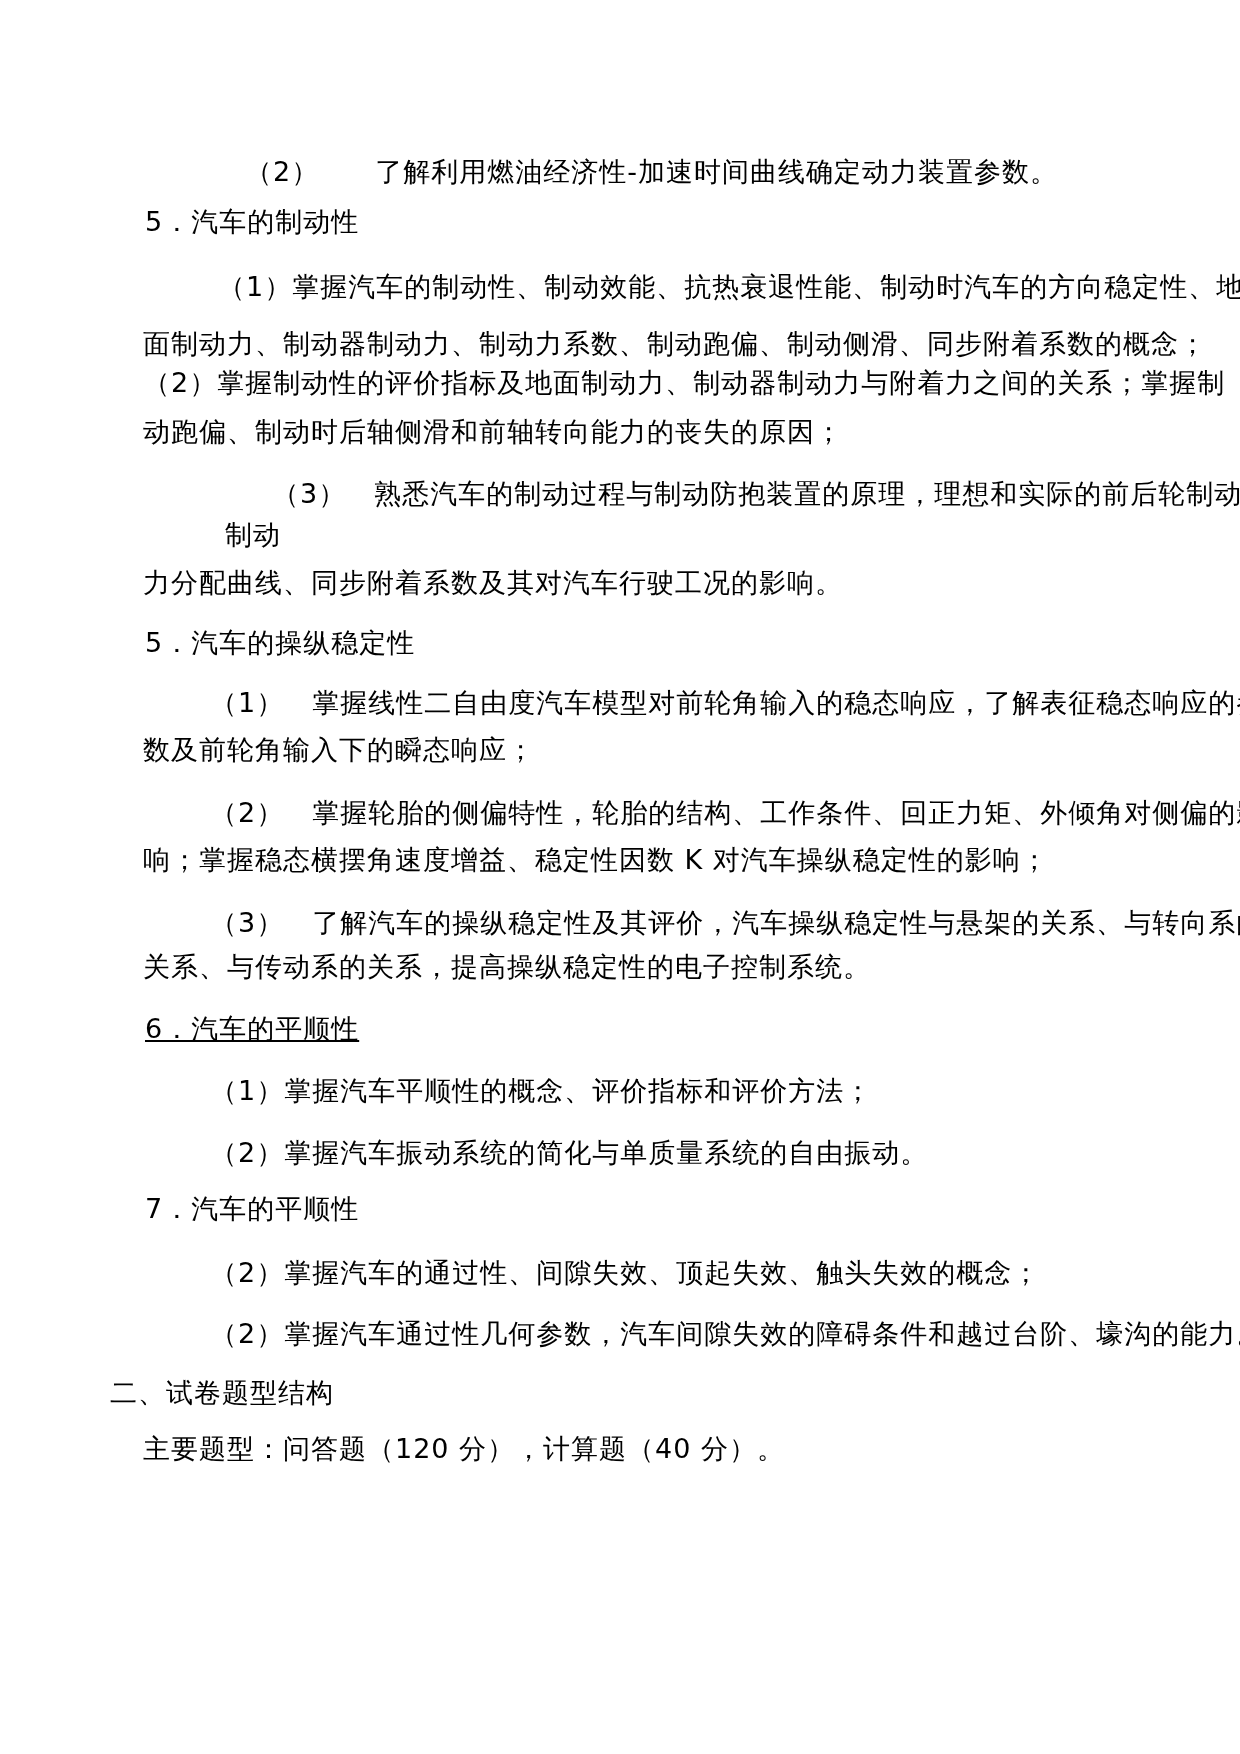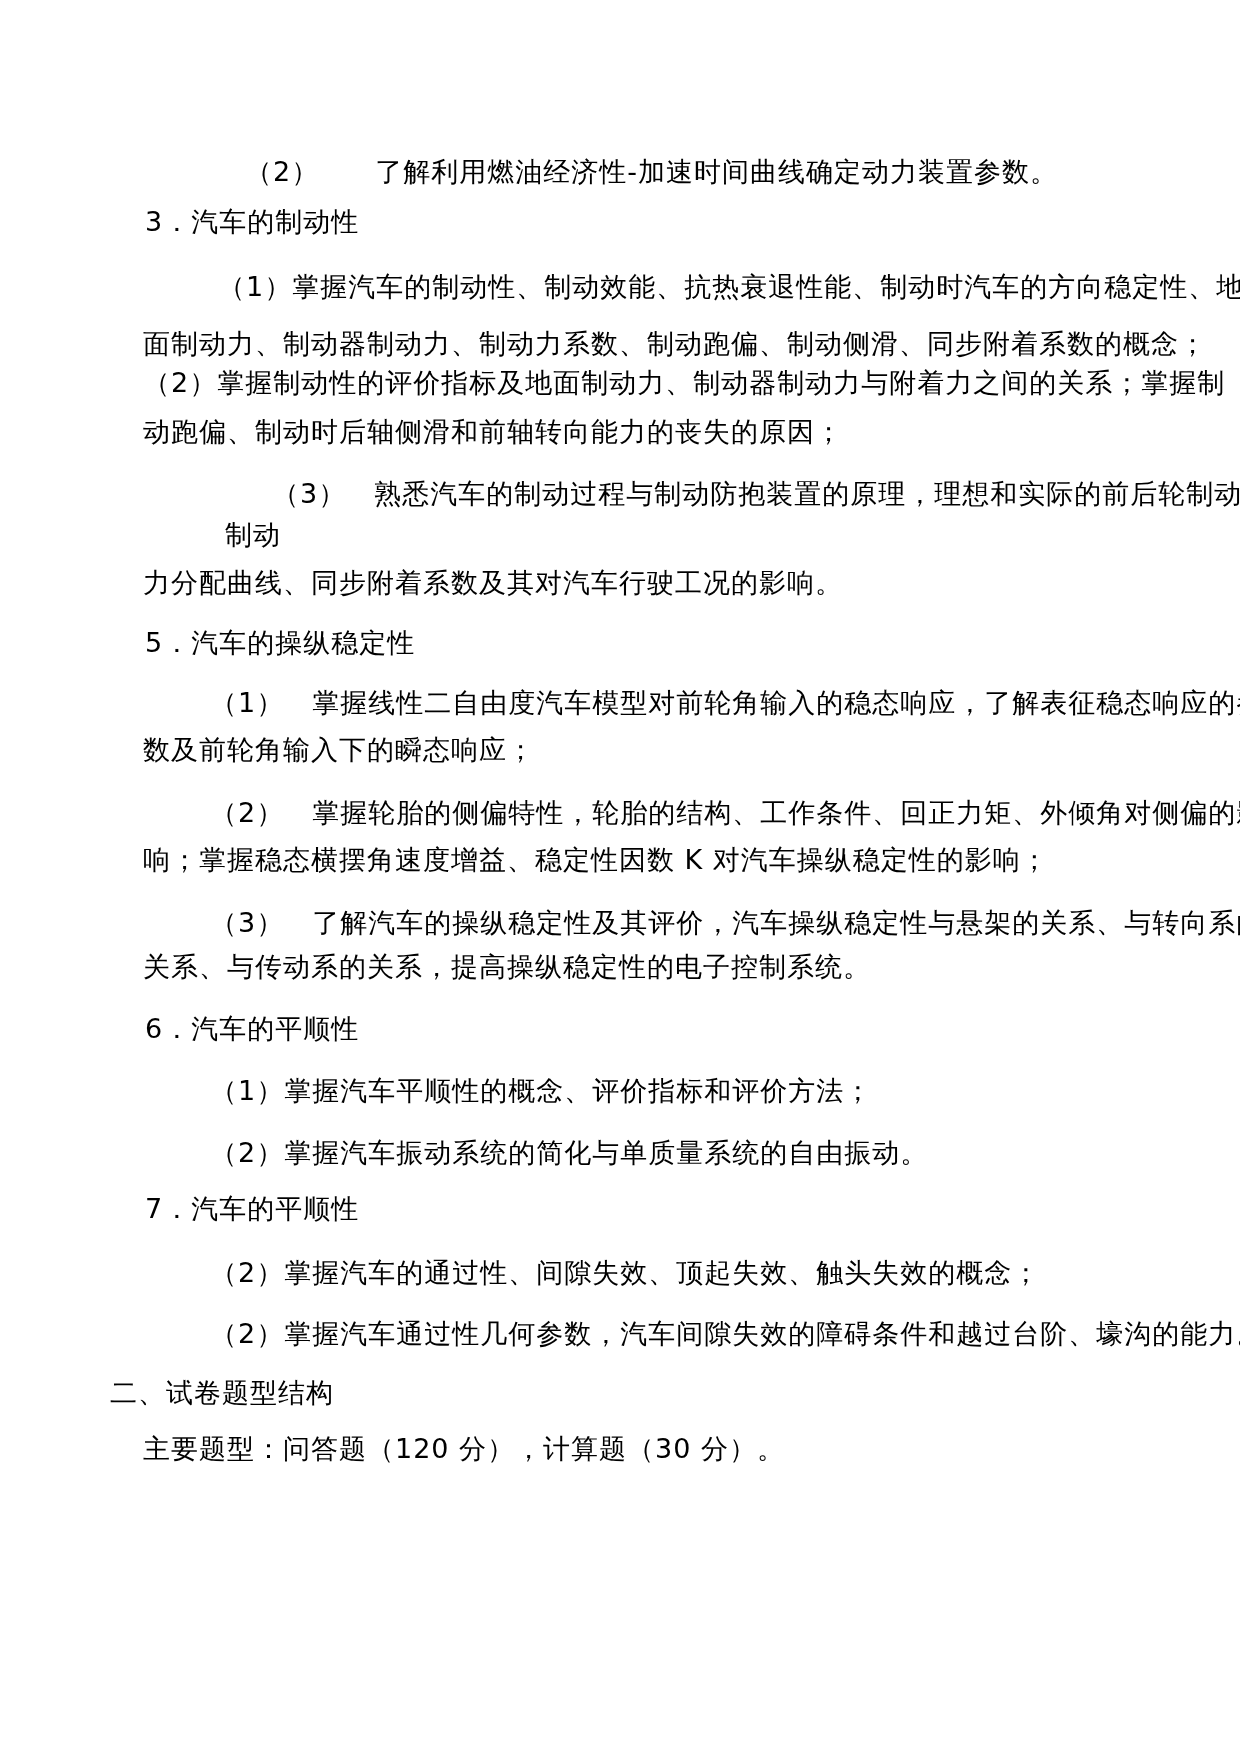--- a/index.html
+++ b/index.html
@@ -33,37 +33,37 @@
   .role-item-deep  { left: 272px; }
   .role-hang       { left: 213px; margin-left: 12px; }
   .role-section    { left: 110px; }
 </style>
 </head>
 <body>
 
 <div class="page">
   <div id="lines-container">
       <div class="text-line role-item-first" style="top: 155px;">（2）　　了解利用燃油经济性-加速时间曲线确定动力装置参数。</div>
-      <div class="text-line role-heading" style="top: 205px;">3．汽车的制动性</div>
+      <div class="text-line role-heading" style="top: 205px;">5．汽车的制动性</div>
       <div class="text-line role-item" style="top: 270px; margin-left: 8px;">（1）掌握汽车的制动性、制动效能、抗热衰退性能、制动时汽车的方向稳定性、地</div>
       <div class="text-line role-body" style="top: 318px; margin-top: 9px;">面制动力、制动器制动力、制动力系数、制动跑偏、制动侧滑、同步附着系数的概念；</div>
       <div class="text-line role-body" style="top: 366px;">（2）掌握制动性的评价指标及地面制动力、制动器制动力与附着力之间的关系；掌握制</div>
       <div class="text-line role-body" style="top: 415px;">动跑偏、制动时后轴侧滑和前轴转向能力的丧失的原因；</div>
       <div class="text-line role-item-deep" style="top: 477px;">（3）　熟悉汽车的制动过程与制动防抱装置的原理，理想和实际的前后轮制动器</div>
       <div class="text-line role-hang" style="top: 518px;">制动</div>
       <div class="text-line role-body" style="top: 566px;">力分配曲线、同步附着系数及其对汽车行驶工况的影响。</div>
       <div class="text-line role-heading" style="top: 626px;">5．汽车的操纵稳定性</div>
       <div class="text-line role-item" style="top: 686px;">（1）　掌握线性二自由度汽车模型对前轮角输入的稳态响应，了解表征稳态响应的参</div>
       <div class="text-line role-body" style="top: 733px;">数及前轮角输入下的瞬态响应；</div>
       <div class="text-line role-item" style="top: 796px;">（2）　掌握轮胎的侧偏特性，轮胎的结构、工作条件、回正力矩、外倾角对侧偏的影</div>
       <div class="text-line role-body" style="top: 843px;">响；掌握稳态横摆角速度增益、稳定性因数 K 对汽车操纵稳定性的影响；</div>
       <div class="text-line role-item" style="top: 906px;">（3）　了解汽车的操纵稳定性及其评价，汽车操纵稳定性与悬架的关系、与转向系的</div>
       <div class="text-line role-body" style="top: 950px;">关系、与传动系的关系，提高操纵稳定性的电子控制系统。</div>
-      <div class="text-line role-heading" style="top: 1012px;">6．汽车的平顺性</div>
+      <div class="text-line role-heading" style="top: 1012px; text-decoration: underline;">6．汽车的平顺性</div>
       <div class="text-line role-item" style="top: 1074px;">（1）掌握汽车平顺性的概念、评价指标和评价方法；</div>
       <div class="text-line role-item" style="top: 1136px;">（2）掌握汽车振动系统的简化与单质量系统的自由振动。</div>
       <div class="text-line role-heading" style="top: 1192px;">7．汽车的平顺性</div>
       <div class="text-line role-item" style="top: 1256px;">（2）掌握汽车的通过性、间隙失效、顶起失效、触头失效的概念；</div>
       <div class="text-line role-item" style="top: 1317px;">（2）掌握汽车通过性几何参数，汽车间隙失效的障碍条件和越过台阶、壕沟的能力。</div>
       <div class="text-line role-section" style="top: 1376px;">二、试卷题型结构</div>
-      <div class="text-line role-body" style="top: 1432px;">主要题型：问答题（120 分），计算题（30 分）。</div>
+      <div class="text-line role-body" style="top: 1432px;">主要题型：问答题（120 分），计算题（40 分）。</div>
     </div>
 </div>
 
 </body></html>

